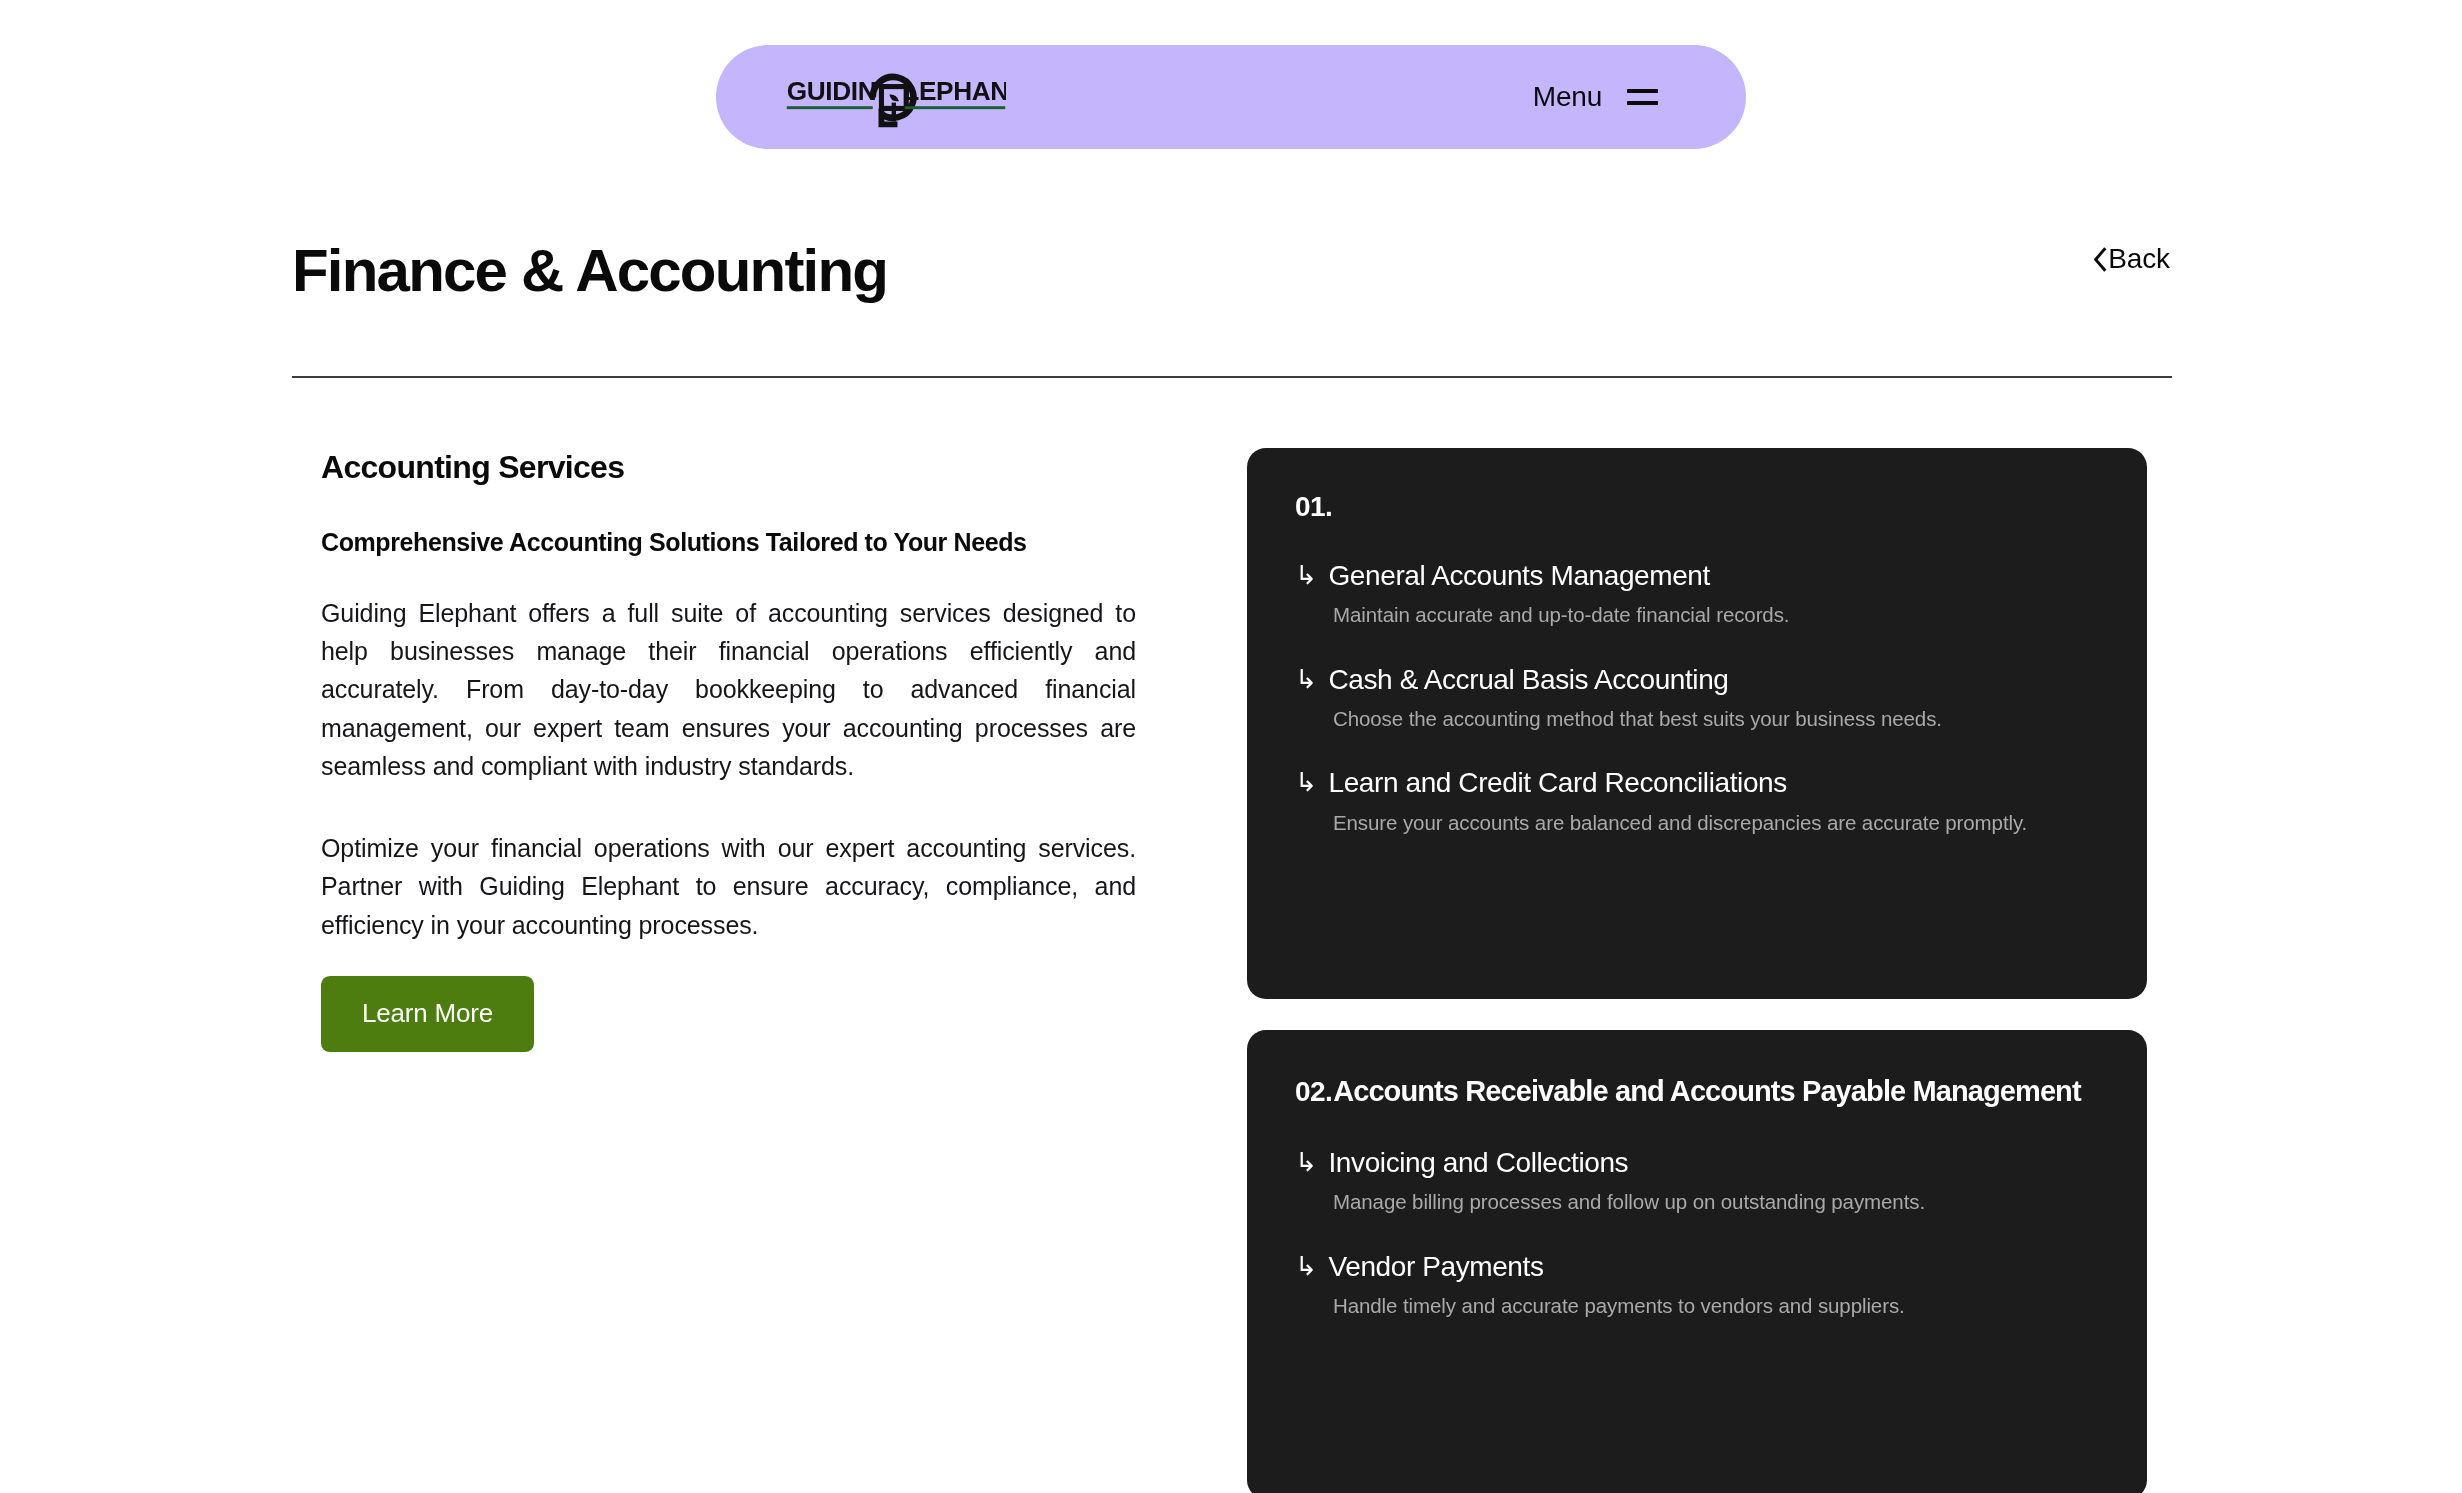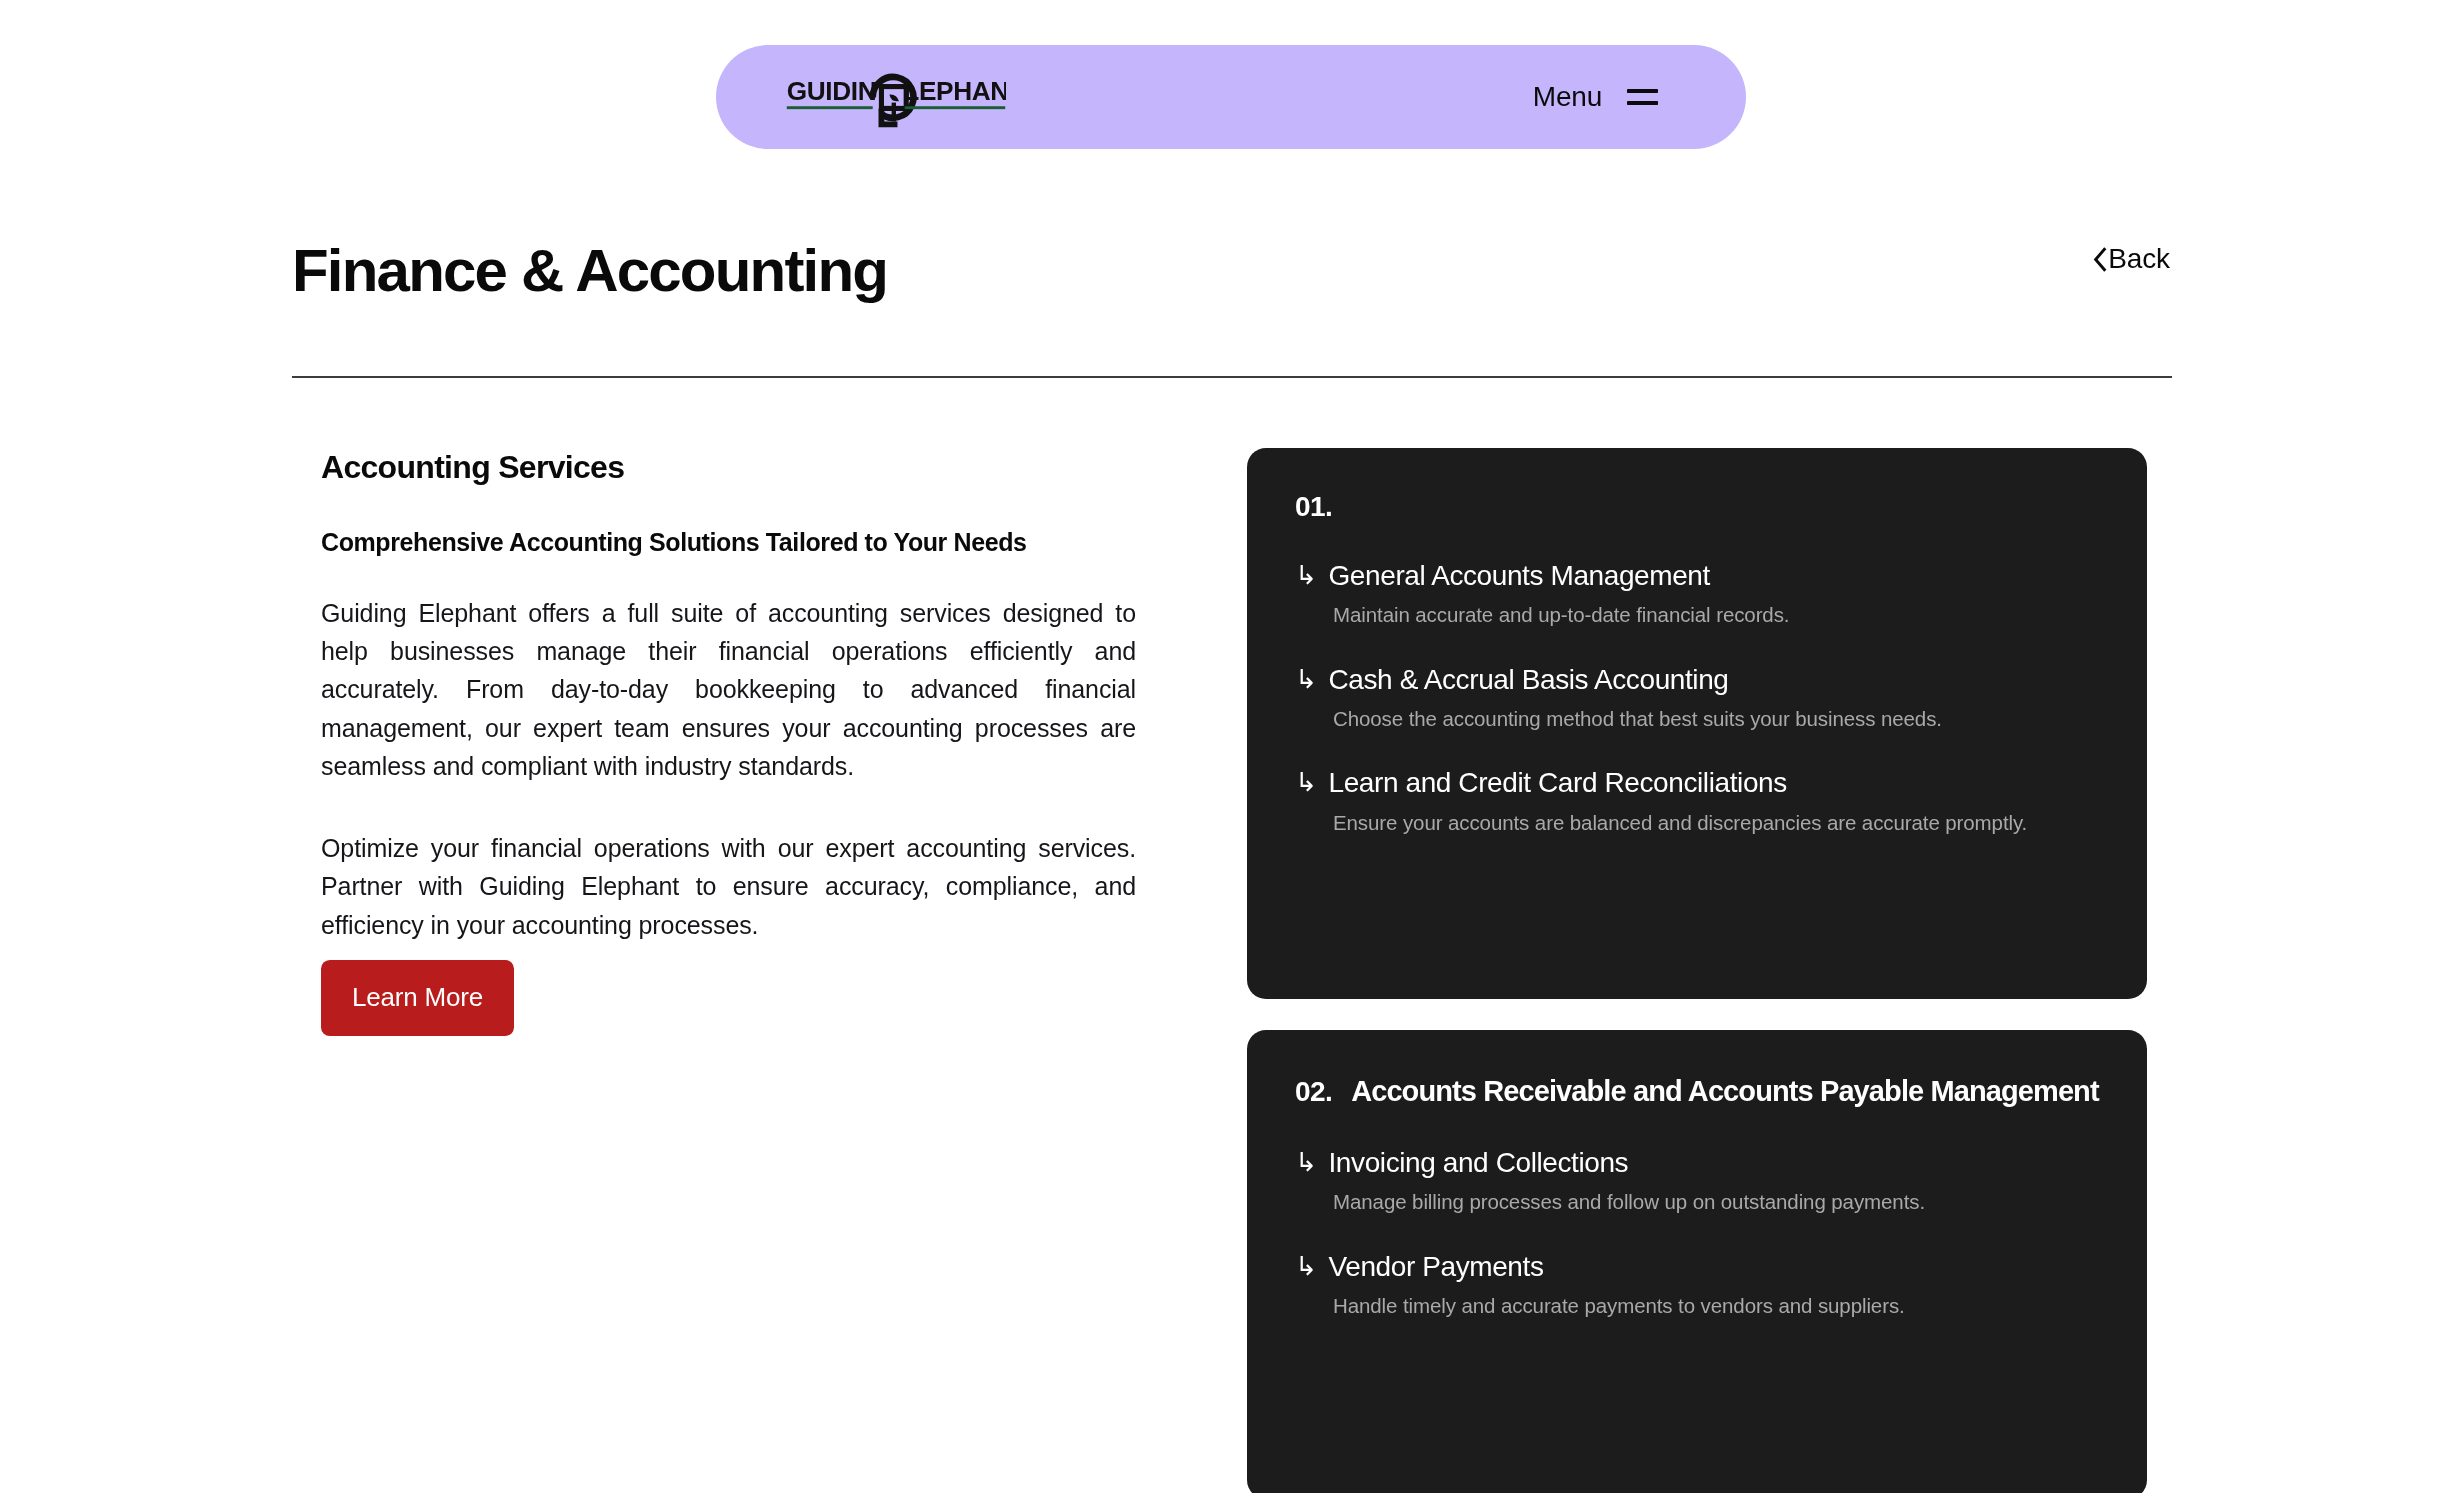--- a/index.html
+++ b/index.html
@@ -174,24 +174,24 @@
     letter-spacing: -0.1px;
     text-align: justify;
     margin-bottom: 44px;
   }
   .body-para:last-of-type { margin-bottom: 0; }
 
   .learn-more {
     display: inline-flex;
     align-items: center;
     justify-content: center;
-    margin-top: 16px;
-    padding: 0 31px;
+    margin-top: 32px;
+    padding: 0 41px;
     height: 76px;
-    background: #b91c1c;
+    background: #4d7c0f;
     color: #ffffff;
     border: none;
     border-radius: 8.8px;
     font-family: "Liberation Sans", "DejaVu Sans", sans-serif;
     font-size: 26px;
     letter-spacing: -0.2px;
     cursor: pointer;
   }
 
   
@@ -201,21 +201,21 @@
     padding: 45px 48px 51px 48px;
     color: #ffffff;
     margin-bottom: 31px;
   }
   .card-1 { min-height: 551px; }
   .card-2 { min-height: 469px; }
 
   .card-head {
     display: flex;
     align-items: baseline;
-    gap: 19px;
+    gap: 1px;
     margin-bottom: 38px;
   }
   .card-num {
     font-size: 28px;
     font-weight: 700;
     color: #ffffff;
     letter-spacing: -0.6px;
     line-height: 1;
     flex: 0 0 auto;
   }

